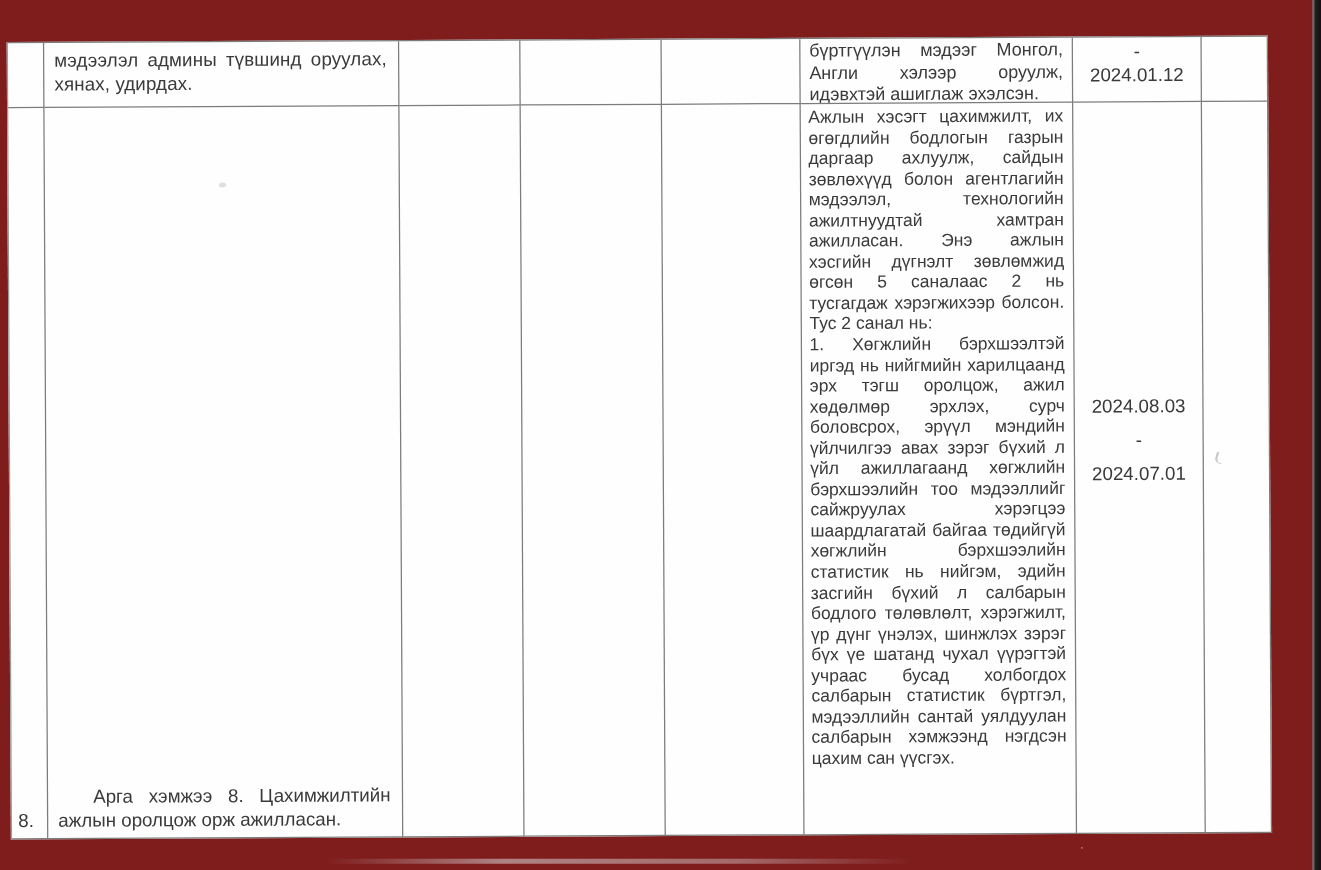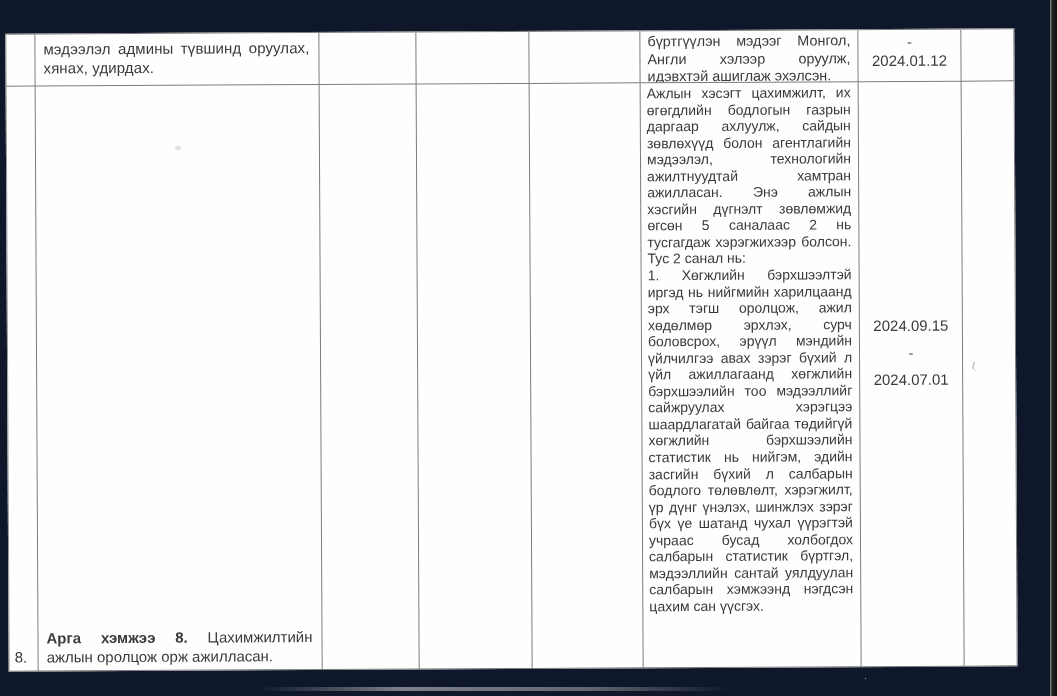--- a/index.html
+++ b/index.html
@@ -6,21 +6,21 @@
   html, body {
     width: 1057px; height: 696px;
     background: #fdfdfd;
     font-family: "Liberation Sans", sans-serif;
     color: #3a3a3a;
     overflow: hidden;
     position: relative;
   }
   .page {
     position: absolute; inset: 0;
-    background: #0f172a;
+    background: #7f1d1d;
   }
   
   .scan-edge {
     position: absolute; top: 0; right: 0;
     width: 7px; height: 696px;
     background: linear-gradient(to right, #8a8a8a 0%, #1f1f1f 35%, #111 100%);
   }
   
   .table-wrap {
     position: absolute; left: 7px; top: 31px;
@@ -62,21 +62,21 @@
     display: flex; align-items: flex-end;
     font-size: 15px;
     padding: 0 0 5px 5px;
   }
   .r2-task {
     display: flex; flex-direction: column; justify-content: flex-end;
     font-size: 15px; line-height: 18.5px;
     padding: 0 9px 4px 8px;
   }
   .r2-task p { text-align: justify; }
-  .r2-task .bold { font-weight: bold; }
+  .r2-task .bold { font-weight: normal; margin-left: 28px; }
   .r2-result {
     font-size: 14px; line-height: 16.55px;
     text-align: justify;
     padding: 2px 7px 0 6px;
   }
   .r2-date {
     font-size: 15px; line-height: 27px;
     text-align: center;
     padding-top: 230px;
   }
@@ -136,21 +136,21 @@
         <p><span class="bold">Арга хэмжээ 8.</span><span> Цахимжилтийн ажлын оролцож орж ажилласан.</span></p>
       </div>
       <div class="cell"></div>
       <div class="cell"></div>
       <div class="cell"></div>
       <div class="cell r2-result">
         <p>Ажлын хэсэгт цахимжилт, их өгөгдлийн бодлогын газрын даргаар ахлуулж, сайдын зөвлөхүүд болон агентлагийн мэдээлэл, технологийн ажилтнуудтай хамтран ажилласан. Энэ ажлын хэсгийн дүгнэлт зөвлөмжид өгсөн 5 саналаас 2 нь тусгагдаж хэрэгжихээр болсон. Тус 2 санал нь:</p>
         <p>1. Хөгжлийн бэрхшээлтэй иргэд нь нийгмийн харилцаанд эрх тэгш оролцож, ажил хөдөлмөр эрхлэх, сурч боловсрох, эрүүл мэндийн үйлчилгээ авах зэрэг бүхий л үйл ажиллагаанд хөгжлийн бэрхшээлийн тоо мэдээллийг сайжруулах хэрэгцээ шаардлагатай байгаа төдийгүй хөгжлийн бэрхшээлийн статистик нь нийгэм, эдийн засгийн бүхий л салбарын бодлого төлөвлөлт, хэрэгжилт, үр дүнг үнэлэх, шинжлэх зэрэг бүх үе шатанд чухал үүрэгтэй учраас бусад холбогдох салбарын статистик бүртгэл, мэдээллийн сантай уялдуулан салбарын хэмжээнд нэгдсэн цахим сан үүсгэх.</p>
       </div>
       <div class="cell r2-date">
-        <div>2024.09.15</div>
+        <div>2024.08.03</div>
         <div>-</div>
         <div>2024.07.01</div>
       </div>
       <div class="cell"></div>
 
     </div>
   </div>
 
   <div class="speck"></div>
   <div class="curl"></div>

